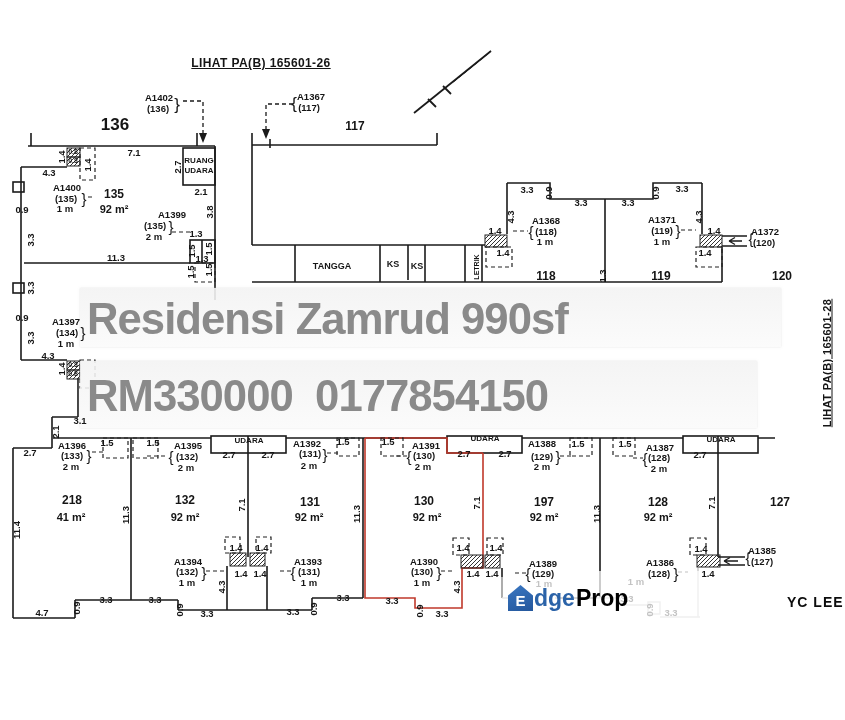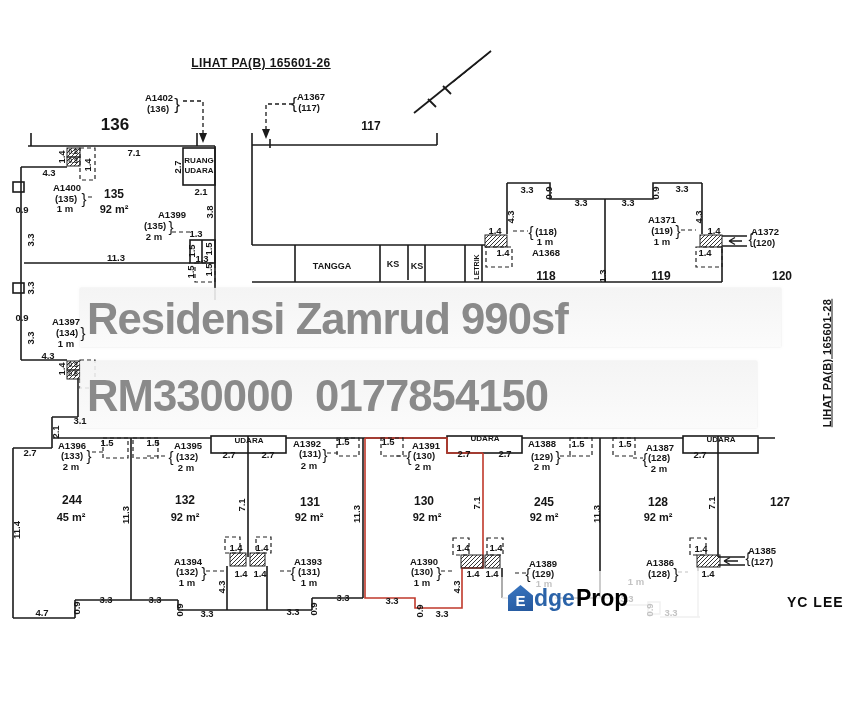--- a/index.html
+++ b/index.html
@@ -184,21 +184,21 @@
   <div class="wm">Residensi Zamrud 990sf</div>
 </div>
 <div class="band band2">
   <div class="wm">RM330000  0177854150</div>
 </div>
 
 <div id="label-layer">
     <div class="lbl ref" style="left: 261px; top: 63px; font-size: 12px;">LIHAT PA(B) 165601-26</div>
     <div class="lbl ref v" style="left: 827px; top: 363px; font-size: 11px;">LIHAT PA(B) 165601-28</div>
     <div class="lbl" style="left: 115px; top: 124px; font-size: 17px;">136</div>
-    <div class="lbl" style="left: 355px; top: 126px; font-size: 12px; margin-left: 16px;">117</div>
+    <div class="lbl" style="left: 355px; top: 126px; font-size: 12px;">117</div>
     <div class="lbl" style="left: 159px; top: 98px;">A1402</div>
     <div class="lbl" style="left: 158px; top: 109px;">(136)</div>
     <div class="lbl br" style="left: 177px; top: 104px; font-size: 17px;">}</div>
     <div class="lbl" style="left: 311px; top: 97px;">A1367</div>
     <div class="lbl" style="left: 309px; top: 108px;">(117)</div>
     <div class="lbl br" style="left: 294px; top: 103px; font-size: 17px;">{</div>
     <div class="lbl" style="left: 134px; top: 153px;">7.1</div>
     <div class="lbl v" style="left: 62px; top: 157px;">1.4</div>
     <div class="lbl" style="left: 73px; top: 151px; font-size: 7px;">0.8</div>
     <div class="lbl" style="left: 73px; top: 160px; font-size: 7px;">0.8</div>
@@ -250,21 +250,21 @@
     <div class="lbl" style="left: 581px; top: 203px;">3.3</div>
     <div class="lbl" style="left: 628px; top: 203px;">3.3</div>
     <div class="lbl v" style="left: 656px; top: 193px;">0.9</div>
     <div class="lbl" style="left: 682px; top: 189px;">3.3</div>
     <div class="lbl v" style="left: 511px; top: 217px;">4.3</div>
     <div class="lbl v" style="left: 699px; top: 217px;">4.3</div>
     <div class="lbl" style="left: 495px; top: 231px;">1.4</div>
     <div class="lbl" style="left: 503px; top: 253px;">1.4</div>
     <div class="lbl" style="left: 714px; top: 231px;">1.4</div>
     <div class="lbl" style="left: 705px; top: 253px;">1.4</div>
-    <div class="lbl" style="left: 546px; top: 221px; margin-top: 32px;">A1368</div>
+    <div class="lbl" style="left: 546px; top: 221px;">A1368</div>
     <div class="lbl" style="left: 546px; top: 232px; text-align: center;">(118)</div>
     <div class="lbl" style="left: 545px; top: 242px;">1 m</div>
     <div class="lbl br" style="left: 531px; top: 231px; font-size: 15px;">{</div>
     <div class="lbl" style="left: 662px; top: 220px;">A1371</div>
     <div class="lbl" style="left: 662px; top: 231px;">(119)</div>
     <div class="lbl" style="left: 662px; top: 242px;">1 m</div>
     <div class="lbl br" style="left: 678px; top: 230px; font-size: 15px;">}</div>
     <div class="lbl" style="left: 765px; top: 232px;">A1372</div>
     <div class="lbl" style="left: 764px; top: 243px;">(120)</div>
     <div class="lbl br" style="left: 751px; top: 238px; font-size: 15px;">{</div>
@@ -304,29 +304,29 @@
     <div class="lbl" style="left: 542px; top: 467px;">2 m</div>
     <div class="lbl br" style="left: 558px; top: 456px; font-size: 15px;">}</div>
     <div class="lbl" style="left: 578px; top: 444px;">1.5</div>
     <div class="lbl" style="left: 625px; top: 444px;">1.5</div>
     <div class="lbl" style="left: 660px; top: 448px;">A1387</div>
     <div class="lbl" style="left: 659px; top: 458px;">(128)</div>
     <div class="lbl" style="left: 659px; top: 469px;">2 m</div>
     <div class="lbl br" style="left: 645px; top: 458px; font-size: 15px;">{</div>
     <div class="lbl" style="left: 721px; top: 440px; font-size: 8px;">UDARA</div>
     <div class="lbl" style="left: 700px; top: 455px;">2.7</div>
-    <div class="lbl" style="left: 72px; top: 500px; font-size: 12px;">244</div>
-    <div class="lbl" style="left: 71px; top: 517px; font-size: 11px;">45 m²</div>
+    <div class="lbl" style="left: 72px; top: 500px; font-size: 12px;">218</div>
+    <div class="lbl" style="left: 71px; top: 517px; font-size: 11px;">41 m²</div>
     <div class="lbl" style="left: 185px; top: 500px; font-size: 12px;">132</div>
     <div class="lbl" style="left: 185px; top: 517px; font-size: 11px;">92 m²</div>
     <div class="lbl" style="left: 310px; top: 502px; font-size: 12px;">131</div>
     <div class="lbl" style="left: 309px; top: 517px; font-size: 11px;">92 m²</div>
     <div class="lbl" style="left: 424px; top: 501px; font-size: 12px;">130</div>
     <div class="lbl" style="left: 427px; top: 517px; font-size: 11px;">92 m²</div>
-    <div class="lbl" style="left: 544px; top: 502px; font-size: 12px;">245</div>
+    <div class="lbl" style="left: 544px; top: 502px; font-size: 12px;">197</div>
     <div class="lbl" style="left: 544px; top: 517px; font-size: 11px;">92 m²</div>
     <div class="lbl" style="left: 658px; top: 502px; font-size: 12px;">128</div>
     <div class="lbl" style="left: 658px; top: 517px; font-size: 11px;">92 m²</div>
     <div class="lbl" style="left: 780px; top: 502px; font-size: 12px;">127</div>
     <div class="lbl v" style="left: 17px; top: 530px;">11.4</div>
     <div class="lbl v" style="left: 126px; top: 515px;">11.3</div>
     <div class="lbl v" style="left: 242px; top: 505px;">7.1</div>
     <div class="lbl v" style="left: 357px; top: 514px;">11.3</div>
     <div class="lbl v" style="left: 477px; top: 503px;">7.1</div>
     <div class="lbl v" style="left: 597px; top: 514px;">11.3</div>

